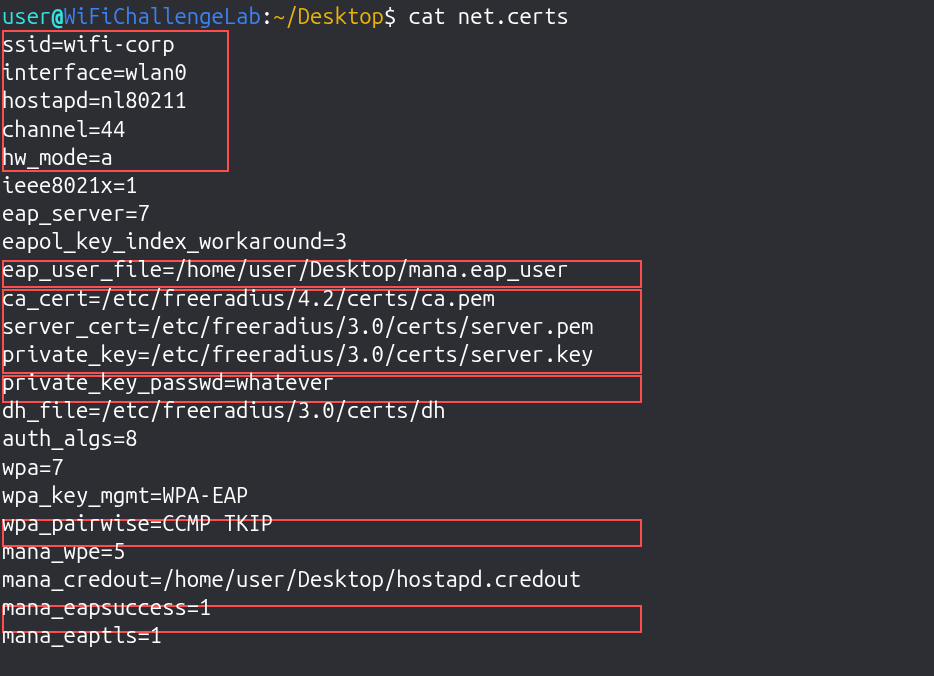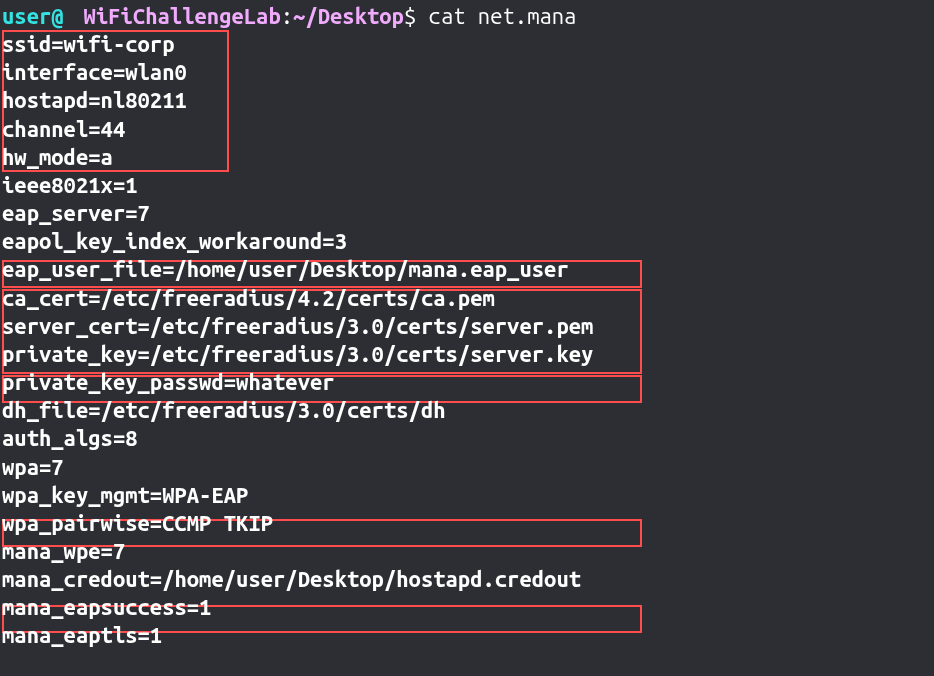--- a/index.html
+++ b/index.html
@@ -17,51 +17,49 @@
       width: 934px;
       height: 676px;
       overflow: hidden;
       position: relative;
     }
     .prompt-line {
       white-space: pre;
     }
     .user {
       color: #34e2e2;
-      font-weight: bold;
+      font-weight: normal;
       margin-top: 28px;
     }
     .at {
       color: #34e2e2;
       font-weight: bold;
     }
     .host {
-      color: #f0abfc;
-      font-weight: bold;
-      margin-left: 20px;
+      color: #3b82f6;
+      font-weight: normal;
     }
     .colon {
       color: #ffffff;
     }
     .path {
-      color: #f0abfc;
-      font-weight: bold;
+      color: #eab308;
+      font-weight: normal;
     }
     .dollar {
       color: #ffffff;
     }
     .cmd {
       color: #ffffff;
     }
     .conf-line {
       color: #ffffff;
       white-space: pre;
       position: relative;
       z-index: 2;
-      font-weight: bold;
     }
     .highlight-box {
       position: absolute;
       border: 2px solid #ff4d4d;
       z-index: 1;
       pointer-events: none;
     }
     .box1 {
       top: 30px;
       left: 2px;
@@ -102,36 +100,36 @@
 </head>
 <body>
 
 <div class="highlight-box box1"></div>
 <div class="highlight-box box2"></div>
 <div class="highlight-box box3"></div>
 <div class="highlight-box box4"></div>
 <div class="highlight-box box5"></div>
 <div class="highlight-box box6"></div>
 
-<div class="prompt-line"><span class="user">user</span><span class="at">@</span><span class="host">WiFiChallengeLab</span><span class="colon">:</span><span class="path">~/Desktop</span><span class="dollar">$ </span><span class="cmd">cat net.mana</span></div>
+<div class="prompt-line"><span class="user">user</span><span class="at">@</span><span class="host">WiFiChallengeLab</span><span class="colon">:</span><span class="path">~/Desktop</span><span class="dollar">$ </span><span class="cmd">cat net.certs</span></div>
 
 <div class="conf-line">ssid=wifi-corp</div>
 <div class="conf-line">interface=wlan0</div>
 <div class="conf-line">hostapd=nl80211</div>
 <div class="conf-line">channel=44</div>
 <div class="conf-line">hw_mode=a</div>
 <div class="conf-line">ieee8021x=1</div>
 <div class="conf-line">eap_server=7</div>
 <div class="conf-line">eapol_key_index_workaround=3</div>
 <div class="conf-line">eap_user_file=/home/user/Desktop/mana.eap_user</div>
 <div class="conf-line">ca_cert=/etc/freeradius/4.2/certs/ca.pem</div>
 <div class="conf-line">server_cert=/etc/freeradius/3.0/certs/server.pem</div>
 <div class="conf-line">private_key=/etc/freeradius/3.0/certs/server.key</div>
 <div class="conf-line">private_key_passwd=whatever</div>
 <div class="conf-line">dh_file=/etc/freeradius/3.0/certs/dh</div>
 <div class="conf-line">auth_algs=8</div>
 <div class="conf-line">wpa=7</div>
 <div class="conf-line">wpa_key_mgmt=WPA-EAP</div>
 <div class="conf-line">wpa_pairwise=CCMP TKIP</div>
-<div class="conf-line">mana_wpe=7</div>
+<div class="conf-line">mana_wpe=5</div>
 <div class="conf-line">mana_credout=/home/user/Desktop/hostapd.credout</div>
 <div class="conf-line">mana_eapsuccess=1</div>
 <div class="conf-line">mana_eaptls=1</div>
 
 </body></html>

